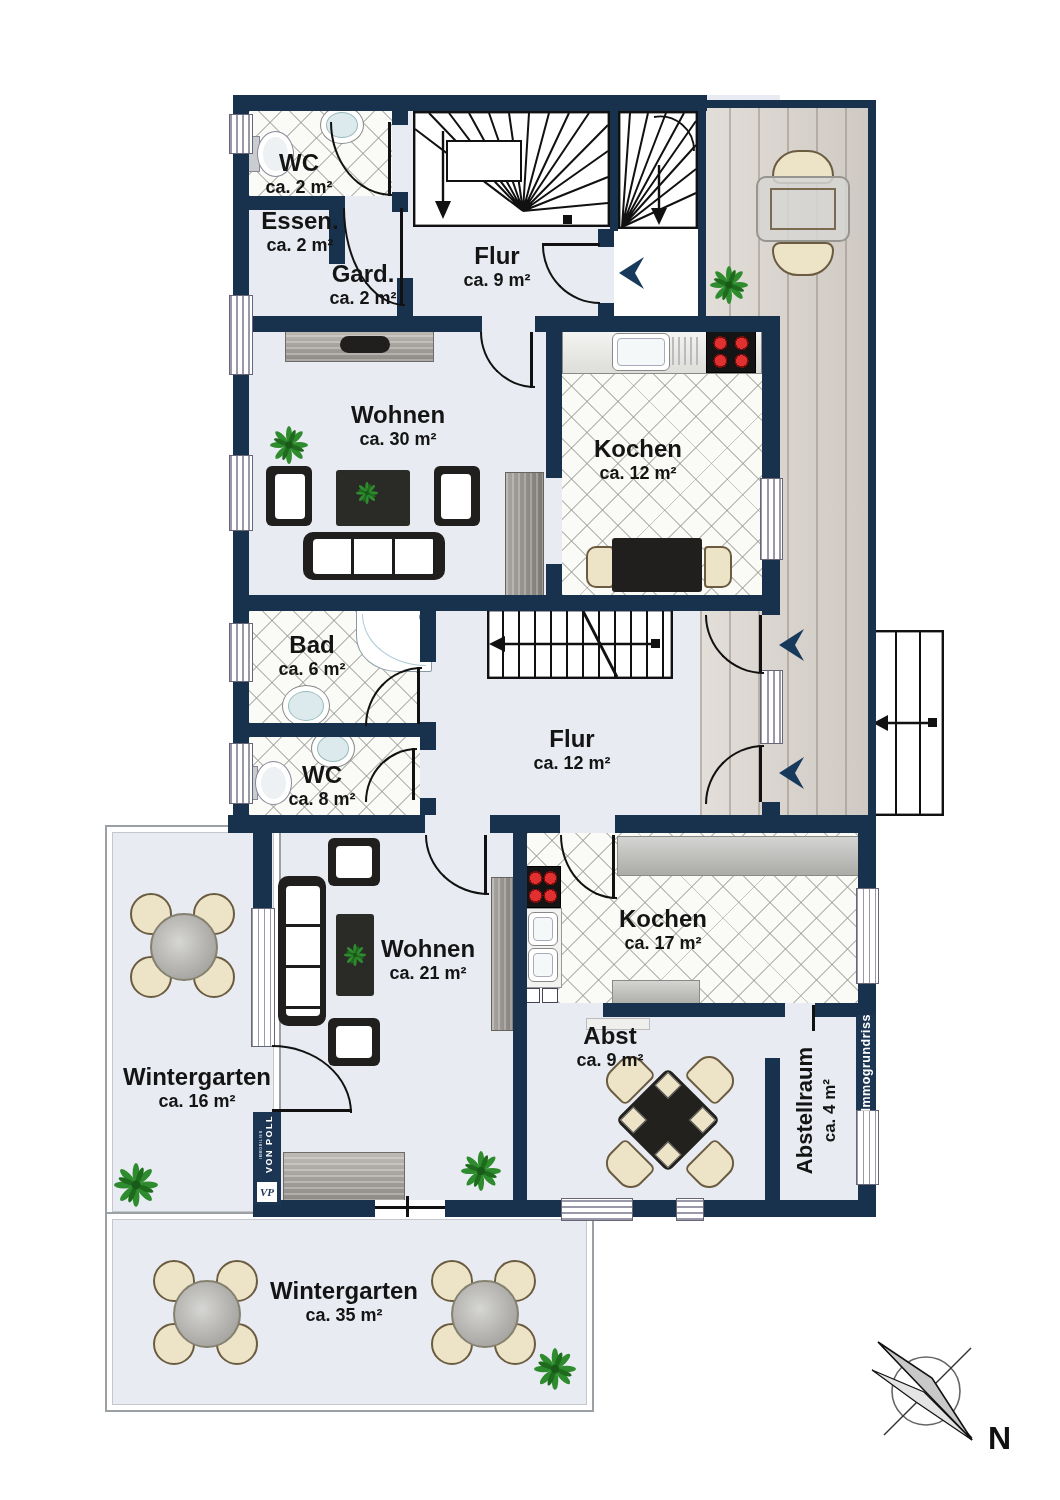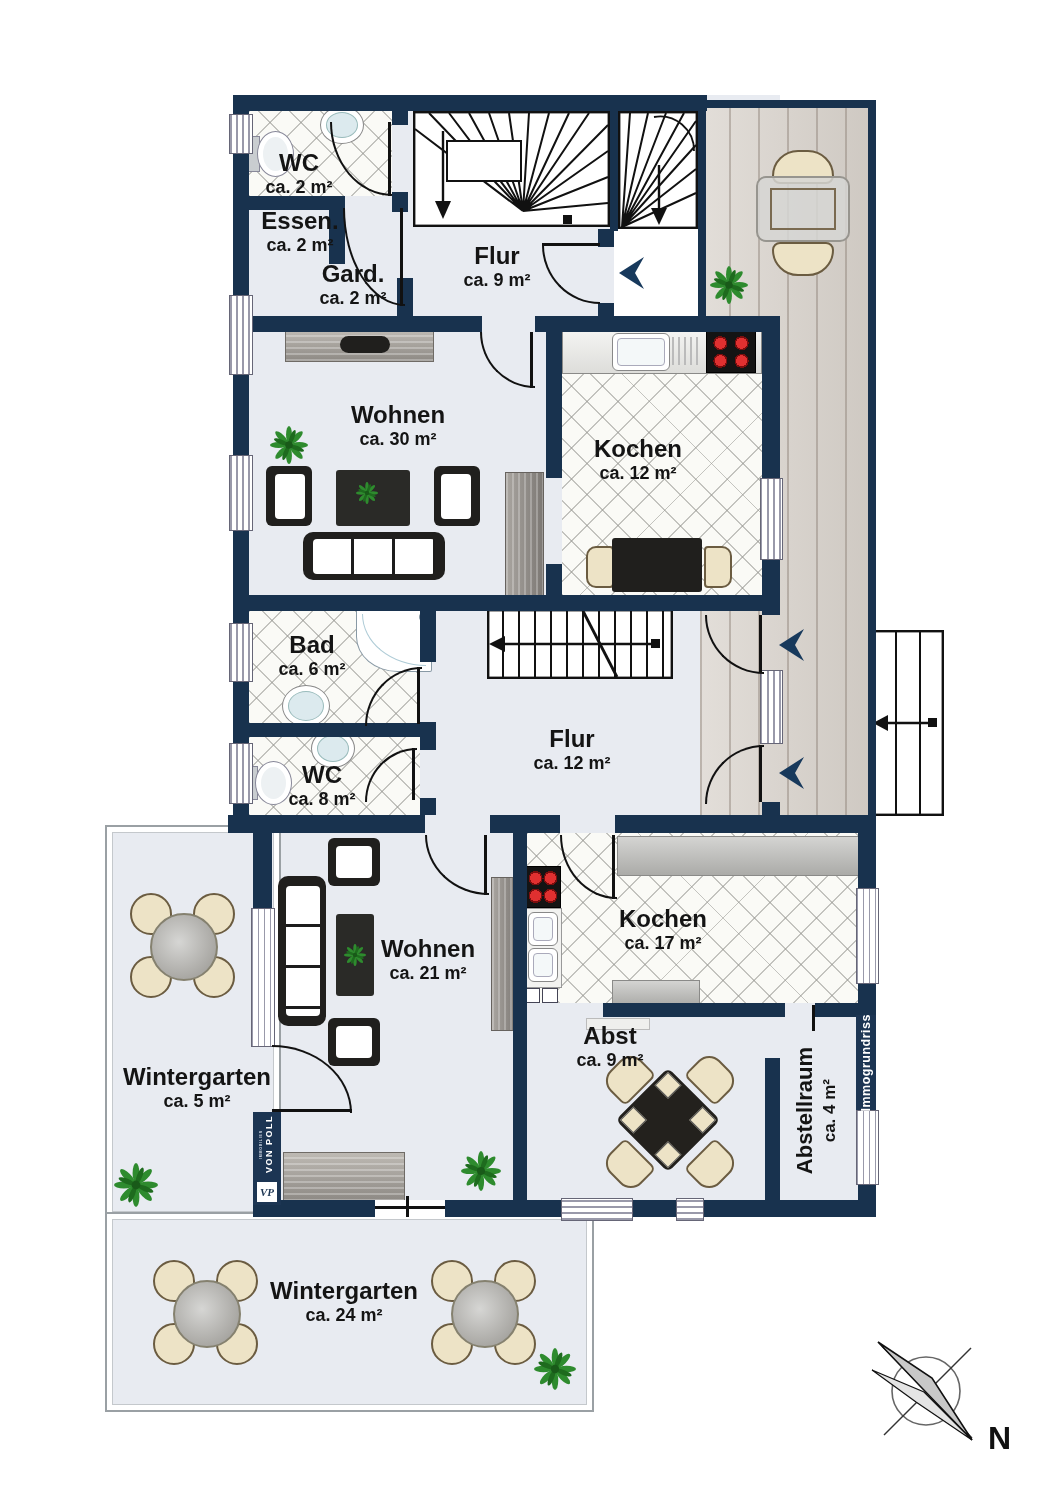--- a/index.html
+++ b/index.html
@@ -384,21 +384,21 @@
   </div>
 
   <div class="lbl" style="left:249px;top:150px;width:100px;">
     <div class="nm">WC</div>
     <div class="ar">ca. 2 m²</div>
   </div>
   <div class="lbl" style="left:240px;top:208px;width:120px;">
     <div class="nm">Essen.</div>
     <div class="ar">ca. 2 m²</div>
   </div>
-  <div class="lbl" style="left:293px;top:261px;width:120px;">
+  <div class="lbl" style="left:303px;top:261px;width:120px;">
     <div class="nm">Gard.</div>
     <div class="ar">ca. 2 m²</div>
   </div>
   <div class="lbl" style="left:437px;top:243px;width:120px;">
     <div class="nm">Flur</div>
     <div class="ar">ca. 9 m²</div>
   </div>
   <div class="lbl" style="left:318px;top:402px;width:160px;">
     <div class="nm">Wohnen</div>
     <div class="ar">ca. 30 m²</div>
@@ -414,41 +414,41 @@
   <div class="lbl" style="left:262px;top:762px;width:120px;">
     <div class="nm">WC</div>
     <div class="ar">ca. 8 m²</div>
   </div>
   <div class="lbl" style="left:492px;top:726px;width:160px;">
     <div class="nm">Flur</div>
     <div class="ar">ca. 12 m²</div>
   </div>
   <div class="lbl" style="left:107px;top:1064px;width:180px;">
     <div class="nm">Wintergarten</div>
-    <div class="ar">ca. 5 m²</div>
+    <div class="ar">ca. 16 m²</div>
   </div>
   <div class="lbl" style="left:348px;top:936px;width:160px;">
     <div class="nm">Wohnen</div>
     <div class="ar">ca. 21 m²</div>
   </div>
   <div class="lbl" style="left:583px;top:906px;width:160px;">
     <div class="nm">Kochen</div>
     <div class="ar">ca. 17 m²</div>
   </div>
   <div class="lbl" style="left:530px;top:1023px;width:160px;">
     <div class="nm">Abst</div>
     <div class="ar">ca. 9 m²</div>
   </div>
   <div class="lbl-v" style="left:786px;top:1036px;width:60px;height:150px;">
     <span class="nm-v">Abstellraum</span>
     <span class="ar-v">ca. 4 m²</span>
   </div>
   <div class="lbl" style="left:244px;top:1278px;width:200px;">
     <div class="nm">Wintergarten</div>
-    <div class="ar">ca. 24 m²</div>
+    <div class="ar">ca. 35 m²</div>
   </div>
 
   <svg class="abs" style="left:868px;top:1336px;" width="150" height="140" viewBox="0 0 150 140">
     <circle cx="58" cy="55" r="34" stroke="#666" stroke-width="1.6" fill="none"></circle>
     <line x1="14" y1="10" x2="104" y2="102" stroke="#333" stroke-width="1.4"></line>
     <line x1="103" y1="12" x2="16" y2="99" stroke="#333" stroke-width="1.4"></line>
     <path d="M10,6 L64,42 L104,104 L52,50 Z" fill="#C8C8C8" stroke="#111" stroke-width="1.6"></path>
     <path d="M4,34 L56,56 L104,104 L48,66 Z" fill="#E4E4E4" stroke="#111" stroke-width="1.2"></path>
   </svg>
   <div class="north" style="left:988px;top:1420px;">N</div>

